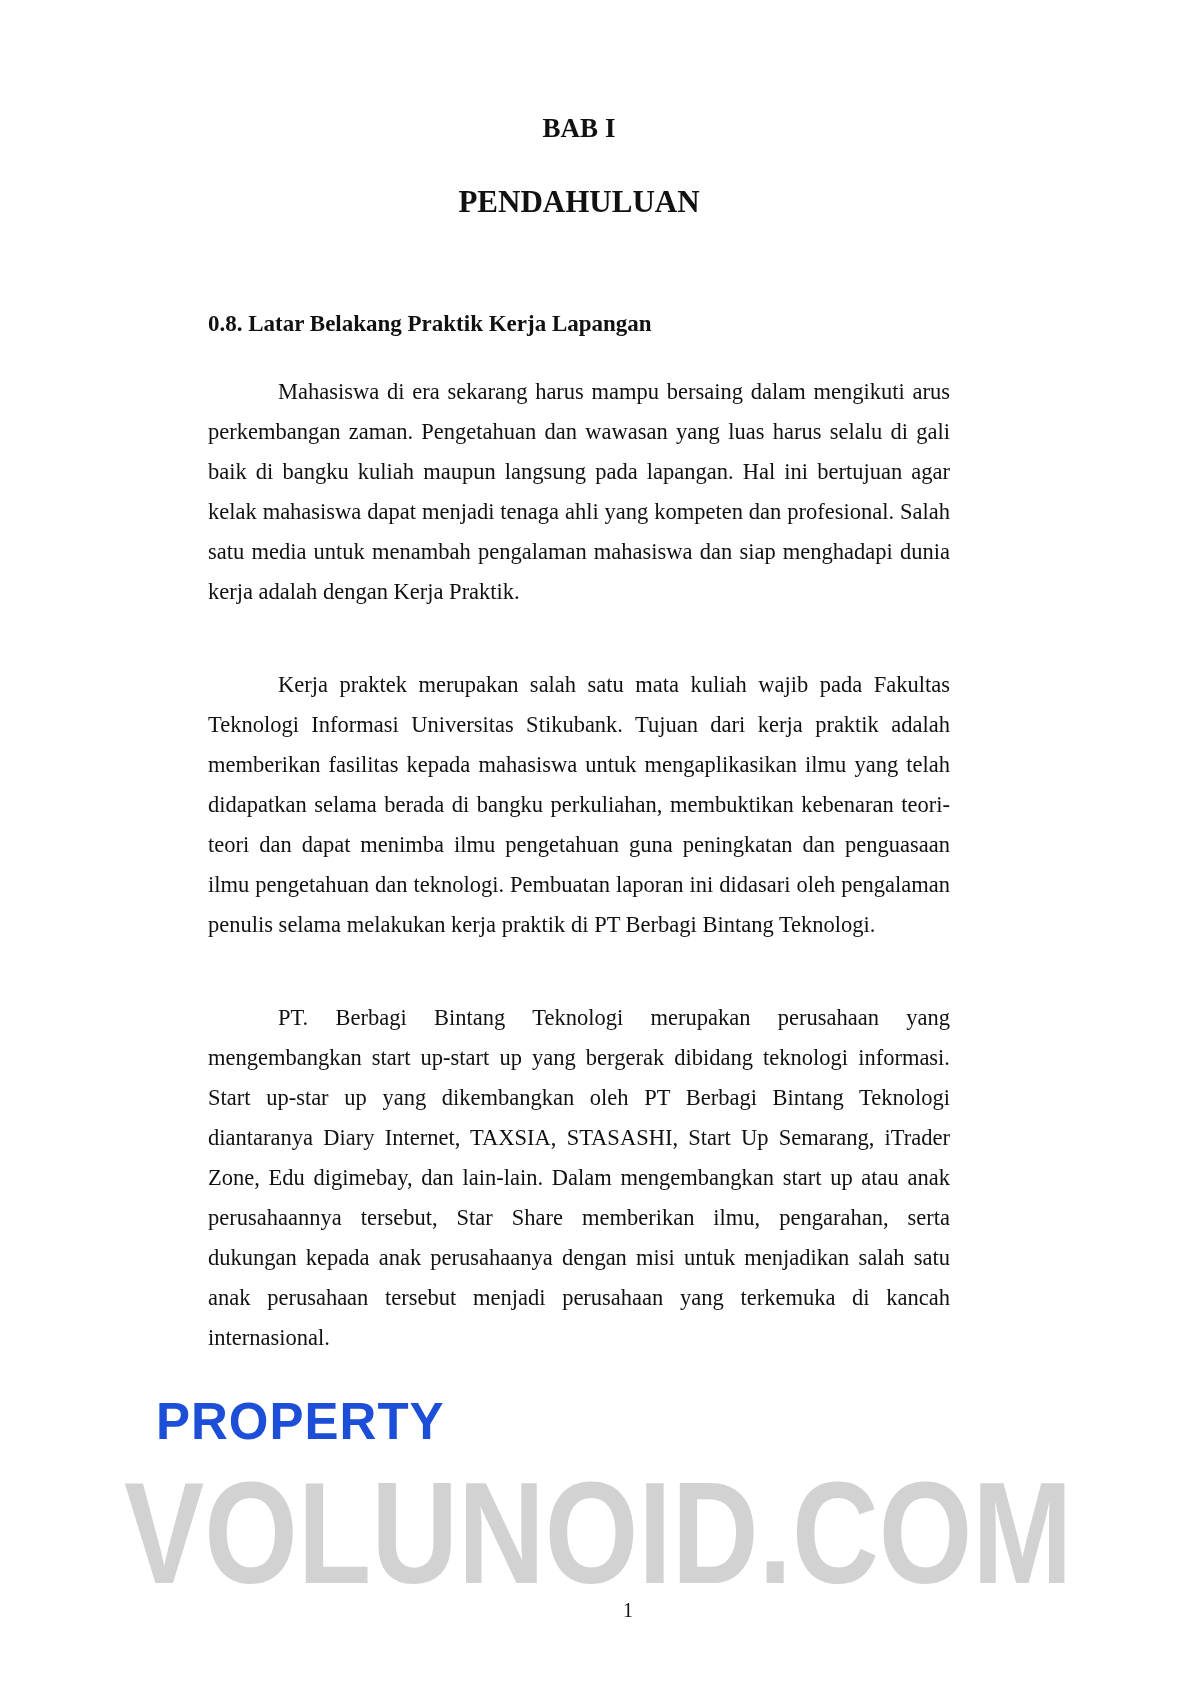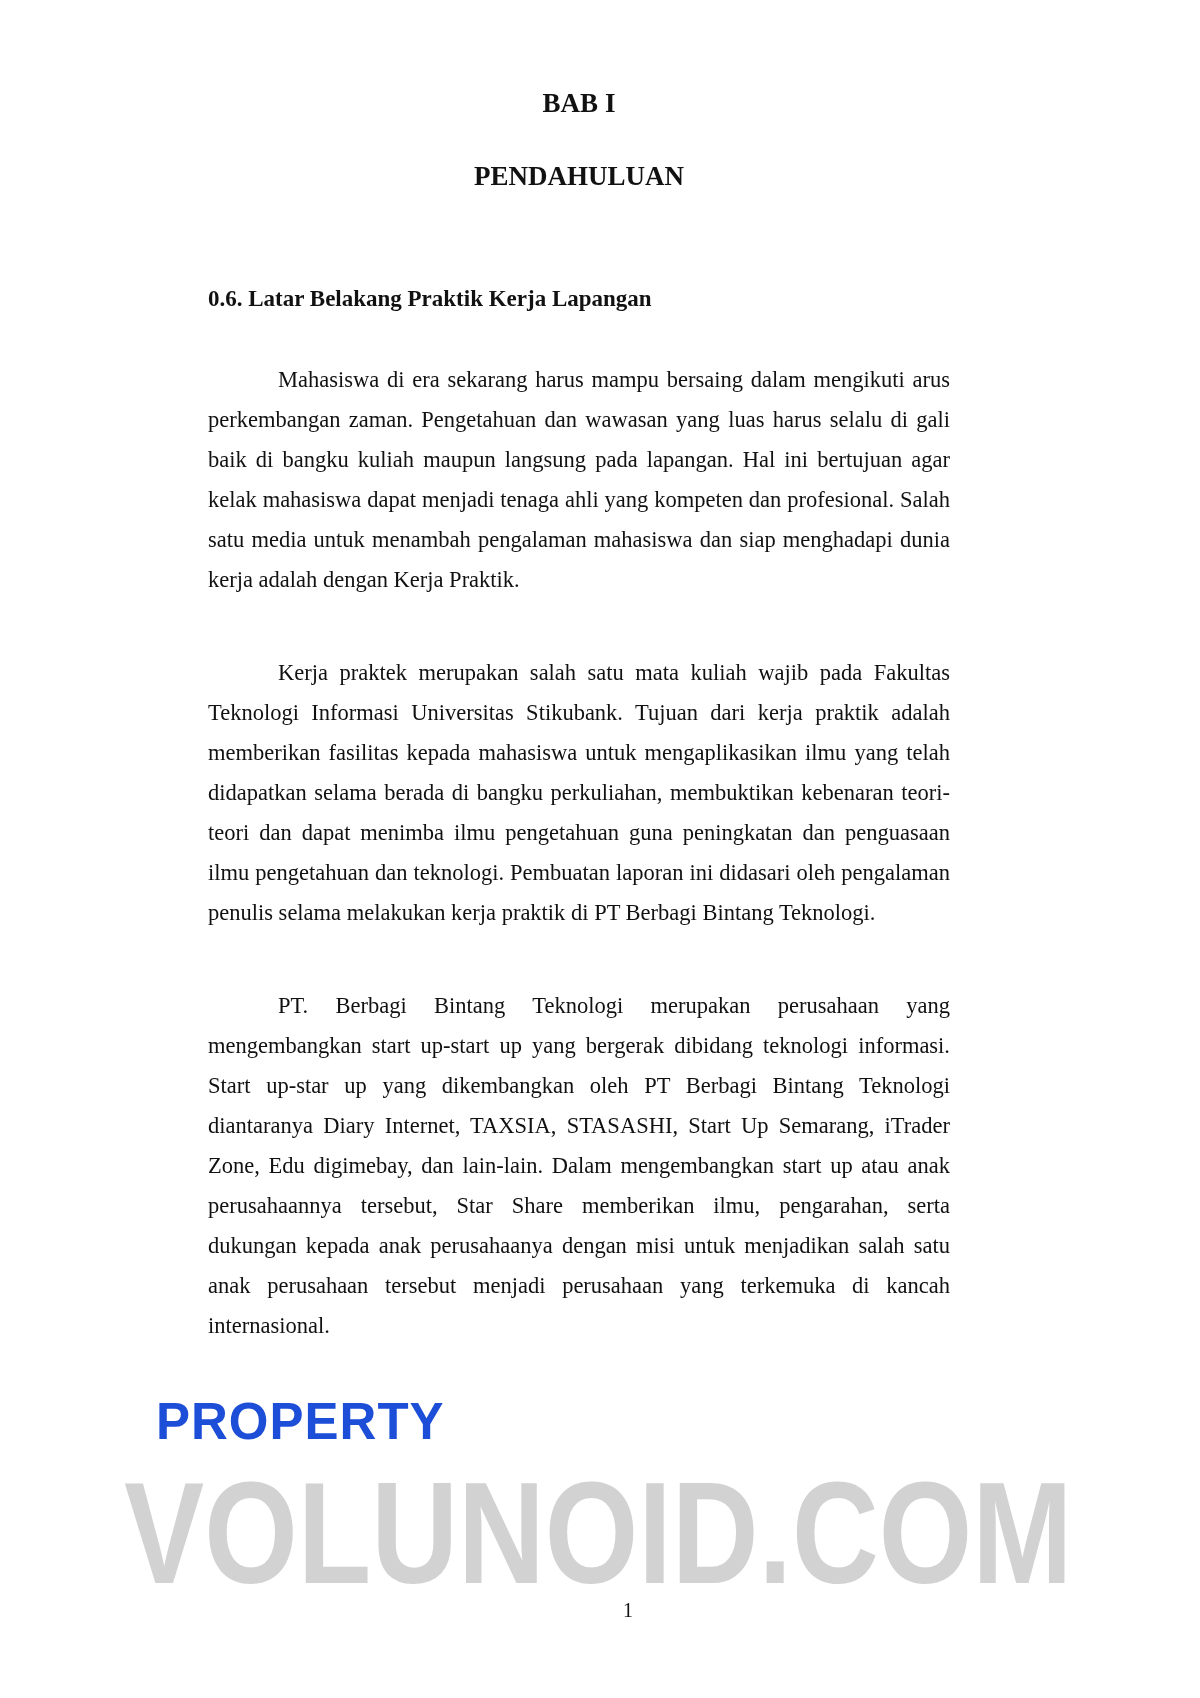--- a/index.html
+++ b/index.html
@@ -47,49 +47,49 @@
   
   .content {
     position: absolute;
     z-index: 2;
     left: 208px;
     top: 0;
     width: 742px;
   }
   .chapter {
     margin: 0;
-    padding-top: 90px;
+    padding-top: 115px;
     text-align: center;
     font-size: 27px;
     line-height: 27px;
     font-weight: bold;
   }
   .chapter-title {
     margin: 46px 0 0 0;
     text-align: center;
-    font-size: 27px;
+    font-size: 31px;
     line-height: 27px;
     font-weight: bold;
   }
   .section-heading {
     margin: 96px 0 0 0;
     text-align: left;
     font-size: 23px;
     line-height: 26px;
     font-weight: bold;
   }
   .body-par {
     margin: 0 0 53px 0;
     font-size: 22.5px;
     line-height: 40px;
     text-align: justify;
     text-indent: 70px;
   }
   .body-par.first {
-    margin-top: 48px;
+    margin-top: 35px;
   }
 
   .page-number {
     position: absolute;
     z-index: 2;
     left: 558px;
     top: 1598px;
     width: 140px;
     text-align: center;
     font-size: 20px;
@@ -100,21 +100,21 @@
 <body>
 
 <div class="page">
 
   <div class="wm wm-property">PROPERTY</div>
   <div class="wm wm-site">VOLUNOID.COM</div>
 
   <div class="content">
     <h1 class="chapter">BAB I</h1>
     <h1 class="chapter-title">PENDAHULUAN</h1>
-    <h2 class="section-heading">0.6. Latar Belakang Praktik Kerja Lapangan</h2>
+    <h2 class="section-heading">0.8. Latar Belakang Praktik Kerja Lapangan</h2>
 
     <p class="body-par first">Mahasiswa di era sekarang harus mampu bersaing dalam mengikuti arus perkembangan zaman. Pengetahuan dan wawasan yang luas harus selalu di gali baik di bangku kuliah maupun langsung pada lapangan. Hal ini bertujuan agar kelak mahasiswa dapat menjadi tenaga ahli yang kompeten dan profesional. Salah satu media untuk menambah pengalaman mahasiswa dan siap menghadapi dunia kerja adalah dengan Kerja Praktik.</p>
     <p class="body-par">Kerja praktek merupakan salah satu mata kuliah wajib pada Fakultas Teknologi Informasi Universitas Stikubank. Tujuan dari kerja praktik adalah memberikan fasilitas kepada mahasiswa untuk mengaplikasikan ilmu yang telah didapatkan selama berada di bangku perkuliahan, membuktikan kebenaran teori-teori dan dapat menimba ilmu pengetahuan guna peningkatan dan penguasaan ilmu pengetahuan dan teknologi. Pembuatan laporan ini didasari oleh pengalaman penulis selama melakukan kerja praktik di PT Berbagi Bintang Teknologi.</p>
     <p class="body-par">PT. Berbagi Bintang Teknologi merupakan perusahaan yang mengembangkan start up-start up yang bergerak dibidang teknologi informasi. Start up-star up yang dikembangkan oleh PT Berbagi Bintang Teknologi diantaranya Diary Internet, TAXSIA, STASASHI, Start Up Semarang, iTrader Zone, Edu digimebay, dan lain-lain. Dalam mengembangkan start up atau anak perusahaannya tersebut, Star Share memberikan ilmu, pengarahan, serta dukungan kepada anak perusahaanya dengan misi untuk menjadikan salah satu anak perusahaan tersebut menjadi perusahaan yang terkemuka di kancah internasional.</p>
   </div>
 
   <div class="page-number">1</div>
 
 </div>
 

